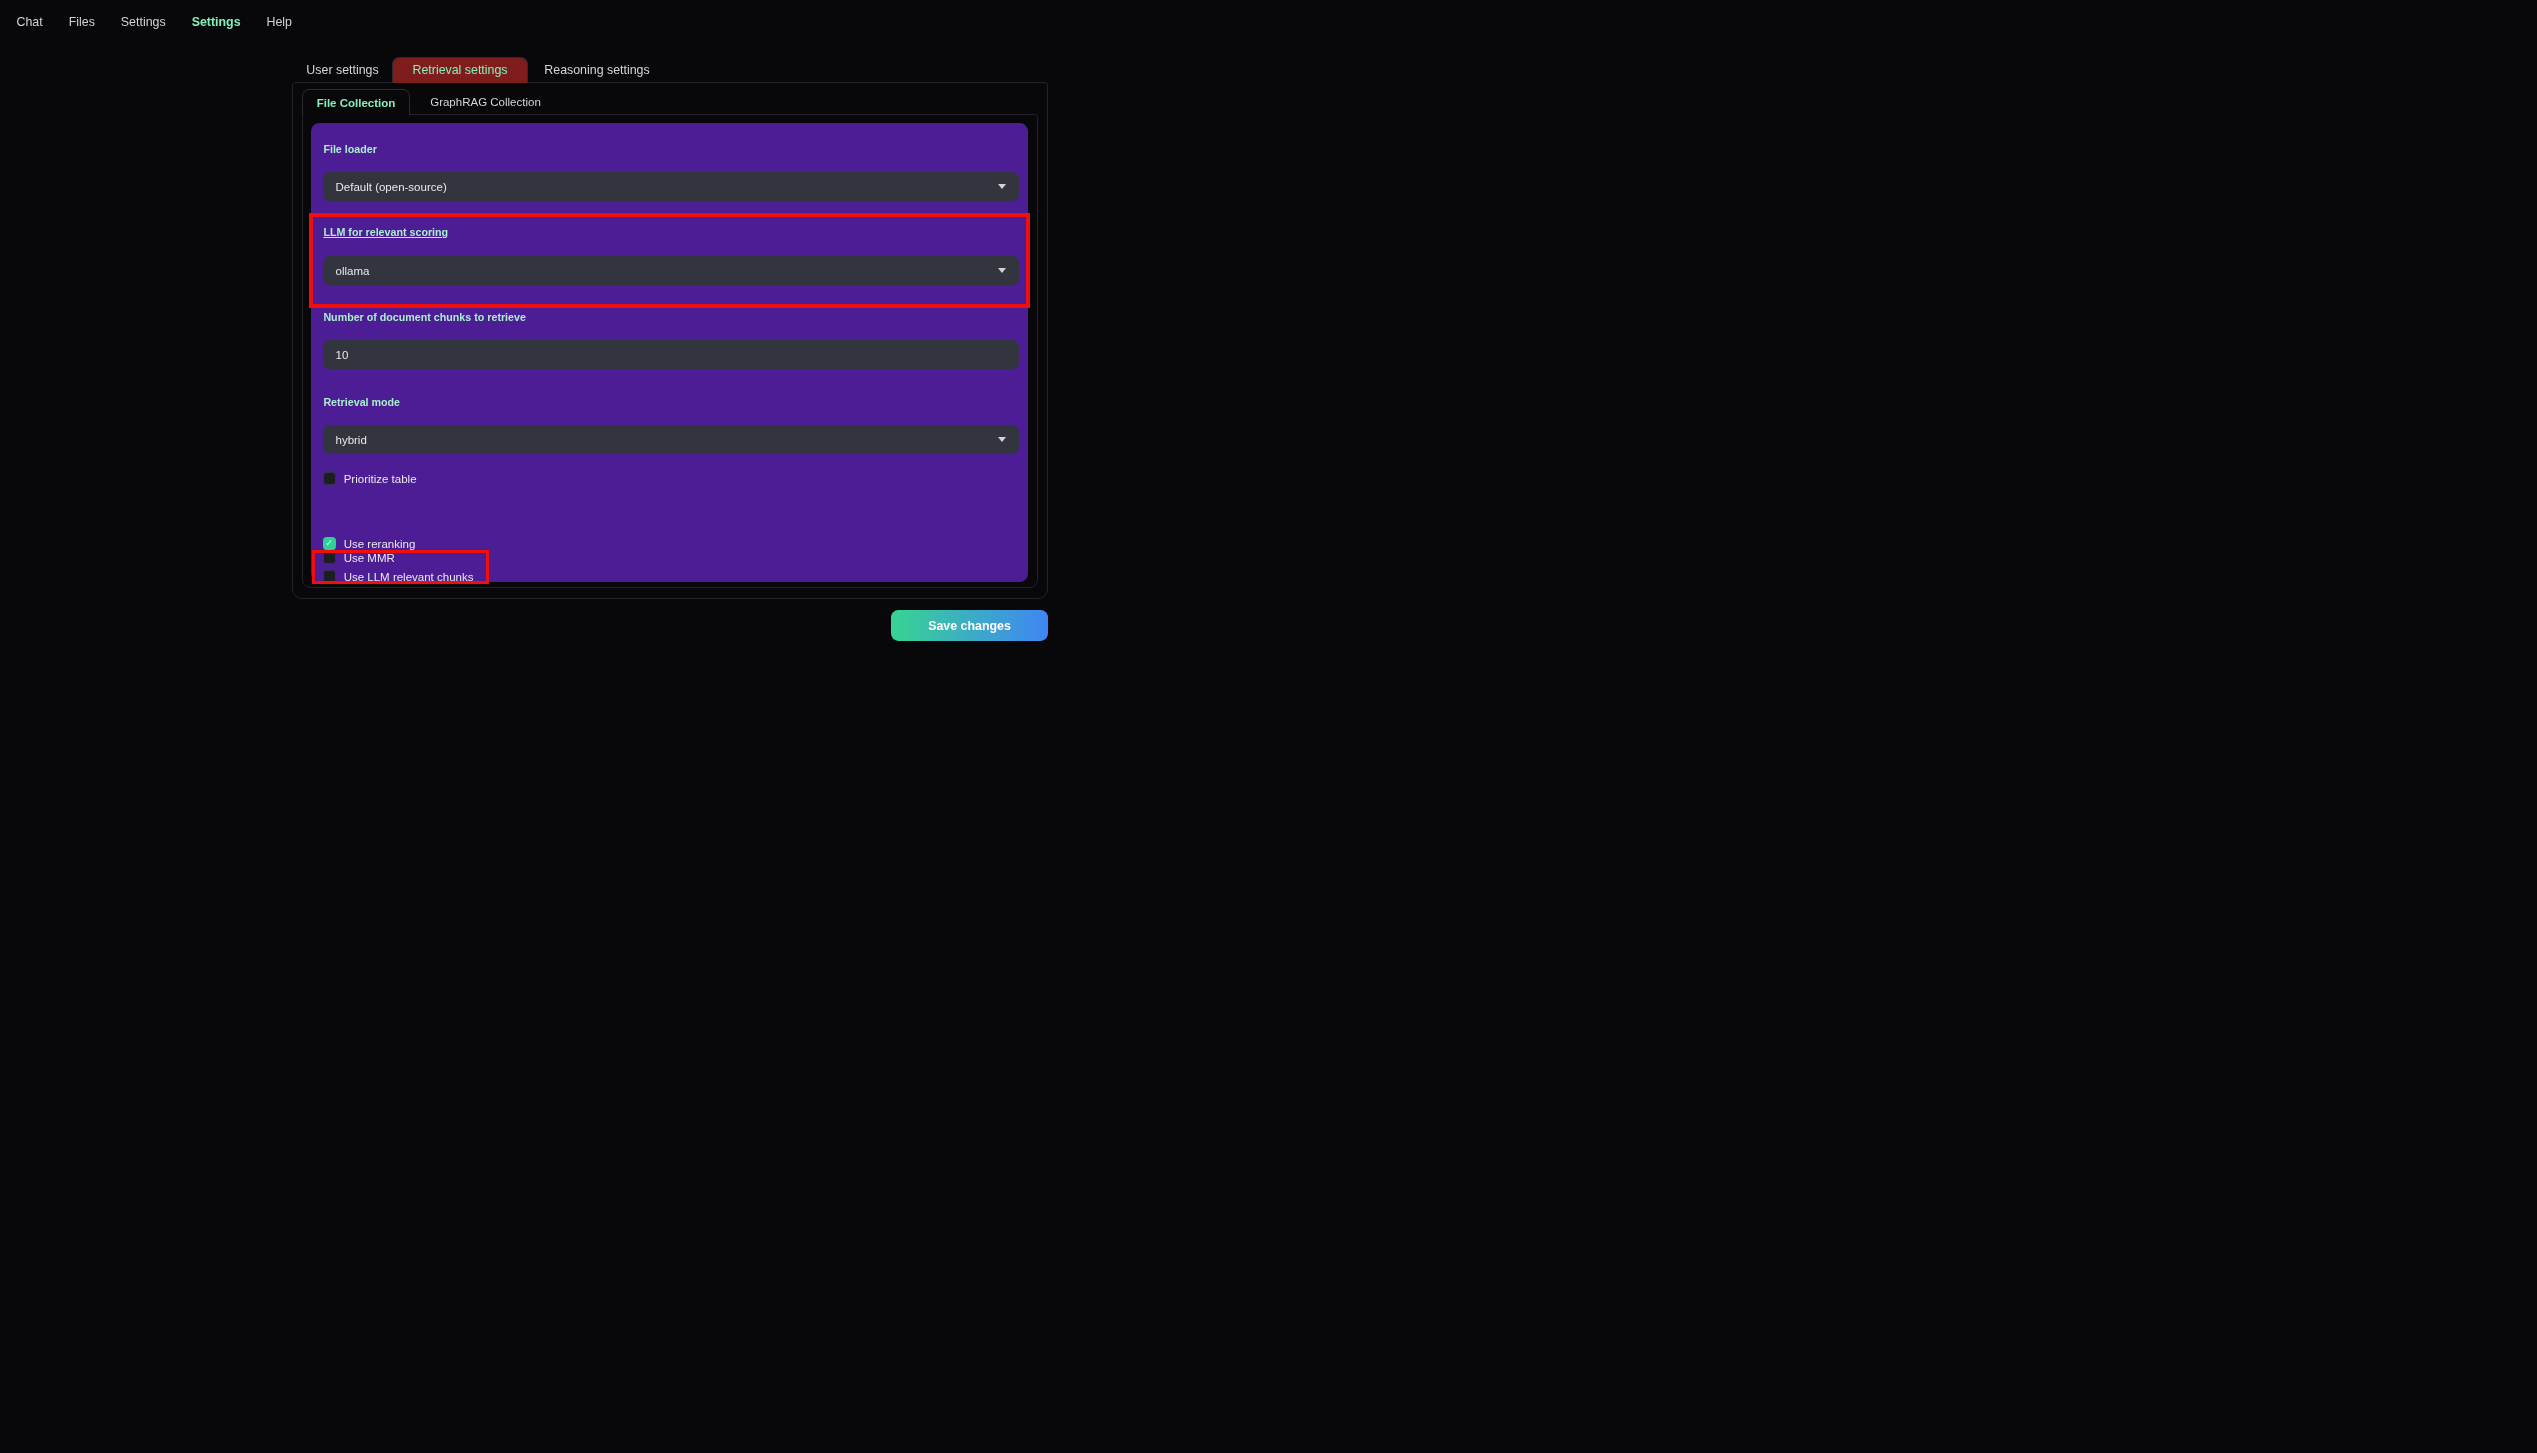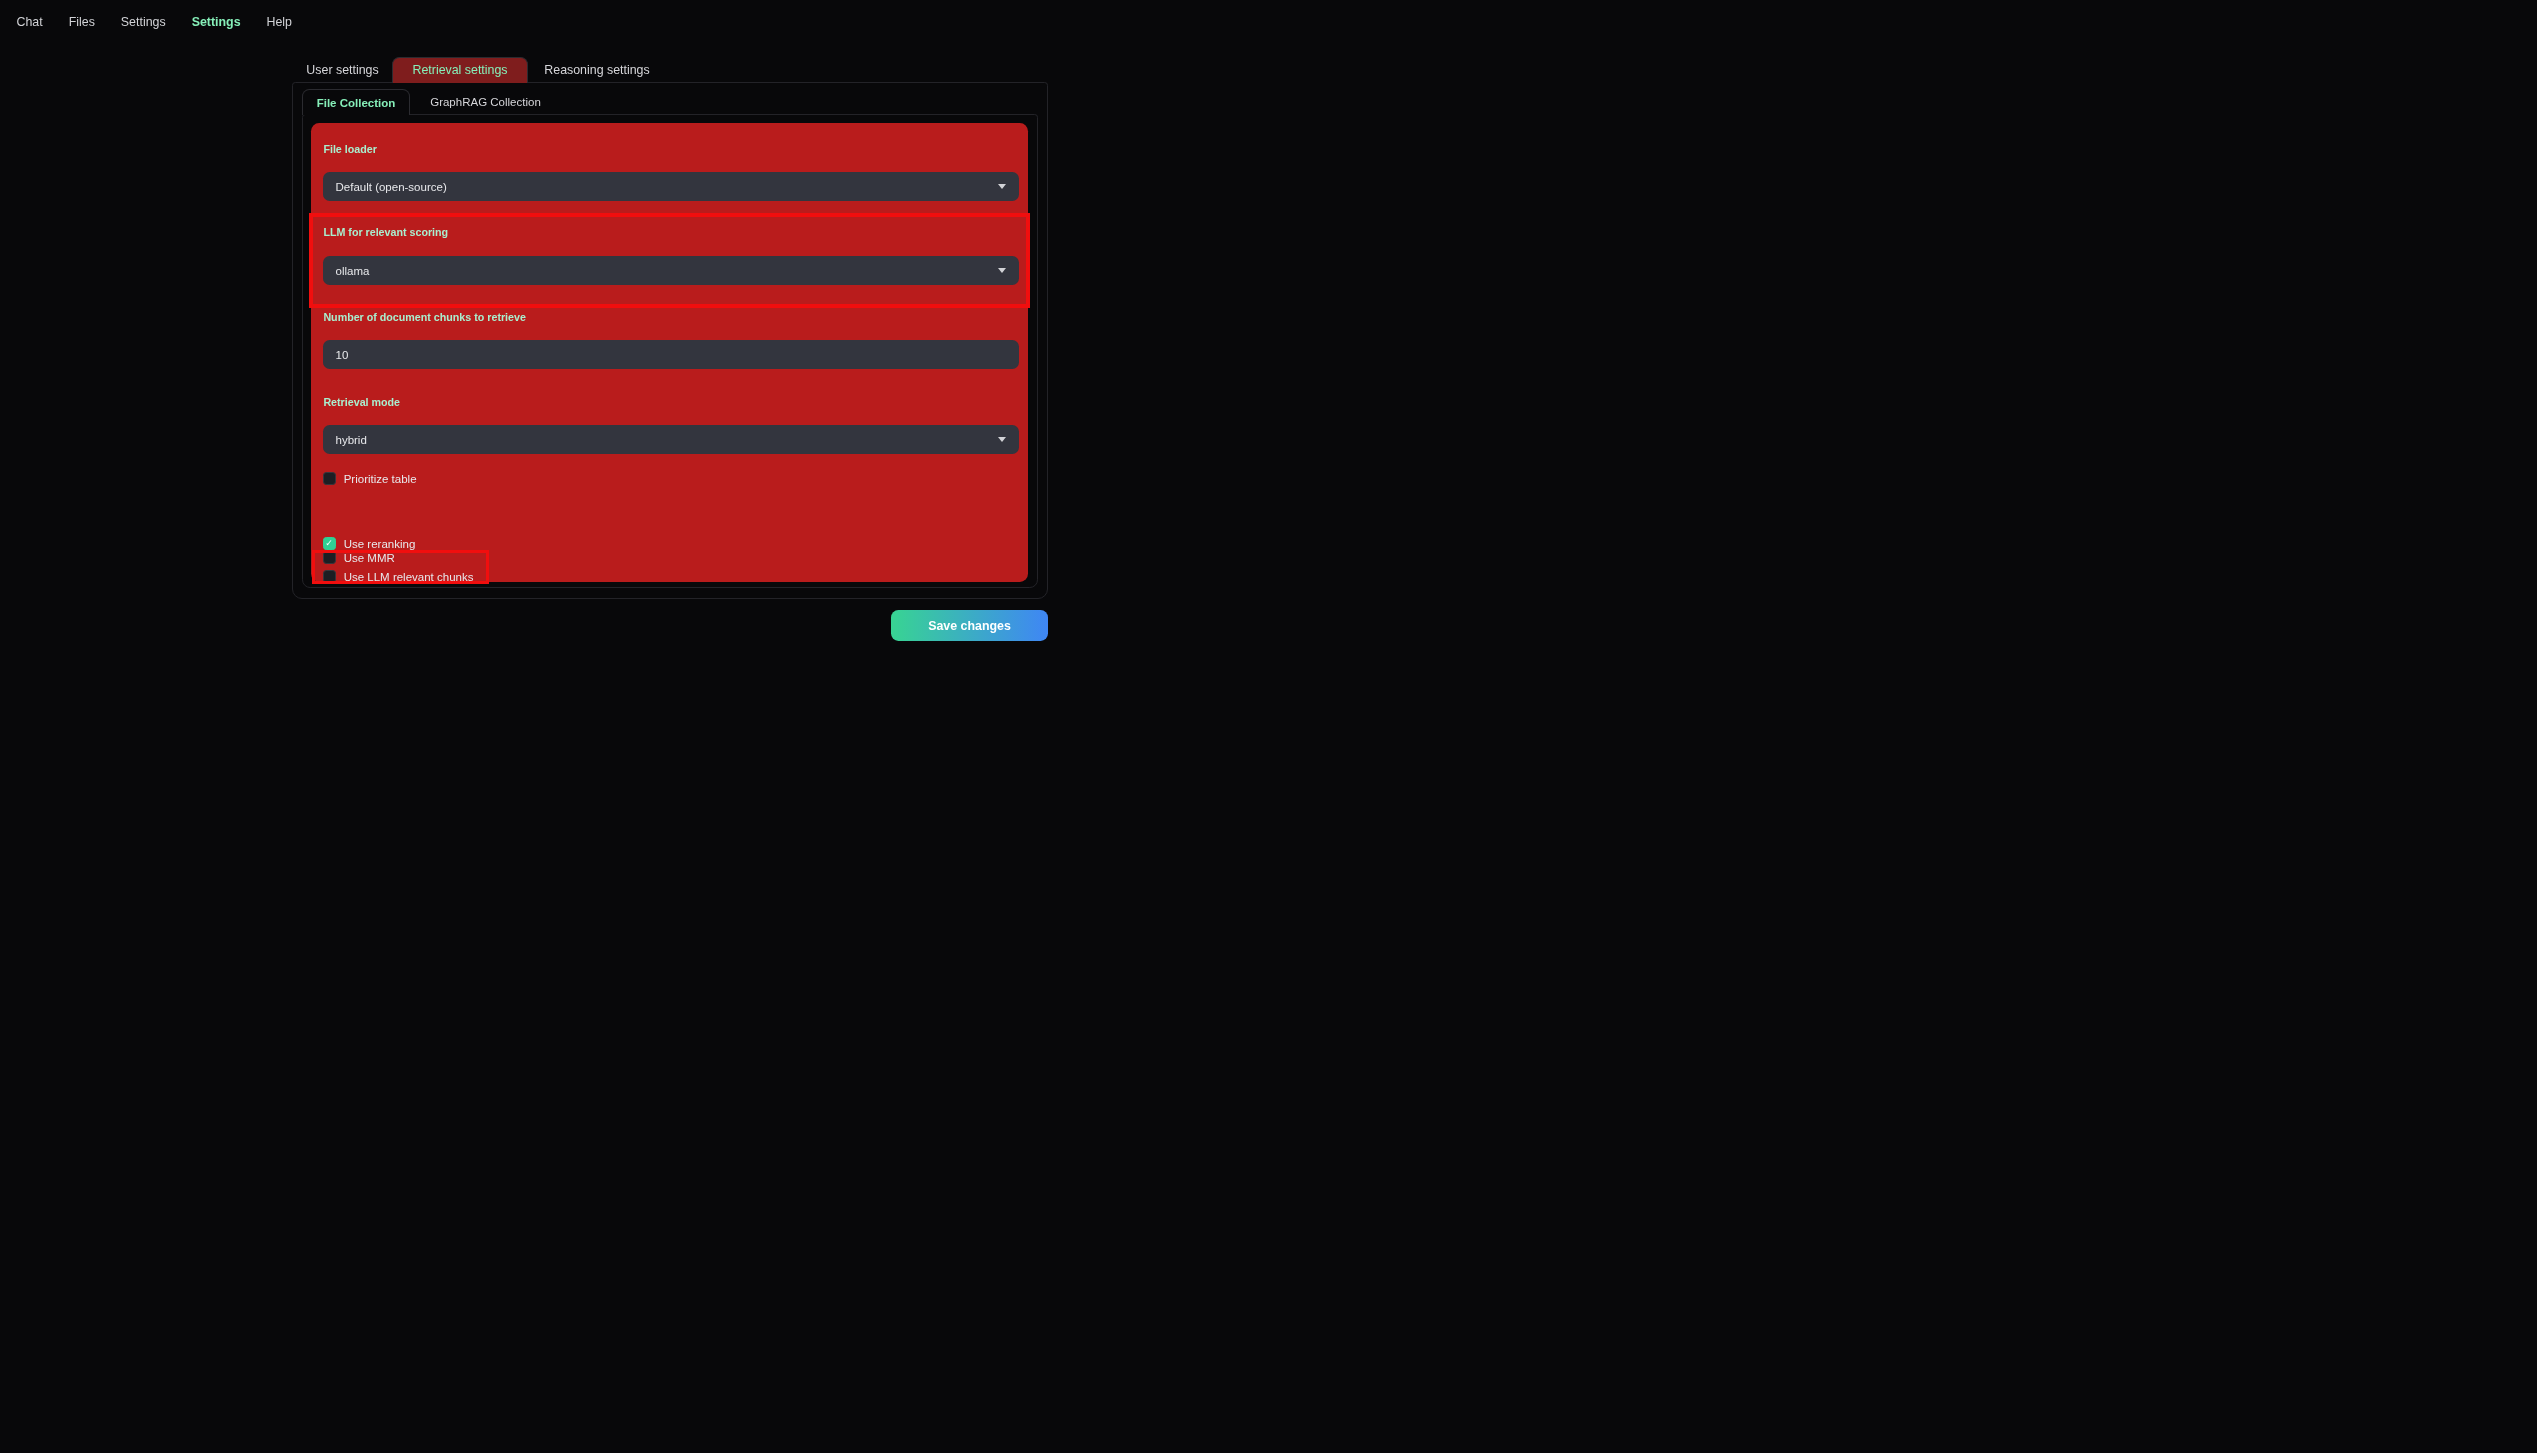--- a/index.html
+++ b/index.html
@@ -22,21 +22,21 @@
   .outer-container{position:absolute;left:292px;top:82px;width:756px;height:517px;border:0.8px solid #232328;border-radius:3.3px 3.3px 10px 10px;box-sizing:border-box;z-index:1;}
   .inner-container{position:absolute;left:302px;top:114px;width:736px;height:474px;border:0.8px solid #232328;border-radius:3.3px 3.3px 8.2px 8.2px;box-sizing:border-box;z-index:1;}
 
   
   .subtab{position:absolute;height:26px;display:flex;align-items:center;justify-content:center;font-size:11.5px;color:#d6d6da;box-sizing:border-box;}
   .subtab.active{background:#08080a;border:0.8px solid #2b2b30;border-bottom:none;border-radius:7.4px 7.4px 0 0;color:#86efb9;font-weight:700;z-index:3;}
   #subtab-file{left:302px;top:89px;width:108px;}
   #subtab-graphrag{left:417px;top:89px;width:137px;}
 
   
-  .panel{position:absolute;left:311px;top:123px;width:717px;height:459px;background:#b91c1c;border-radius:8.2px;z-index:2;}
+  .panel{position:absolute;left:311px;top:123px;width:717px;height:459px;background:#4c1d95;border-radius:8.2px;z-index:2;}
   .field-label{position:absolute;left:12.4px;font-size:10.7px;font-weight:600;color:#a9efcf;line-height:13px;}
   .field{position:absolute;left:11.5px;width:696px;height:29px;background:#33353e;border-radius:6.6px;display:flex;align-items:center;padding:0 13px;box-sizing:border-box;cursor:pointer;gap:16px;}
   .field .value{font-size:11.5px;color:#e8e9ec;flex:1;}
   .caret{width:0;height:0;border-left:4.1px solid transparent;border-right:4.1px solid transparent;border-top:5px solid #d2d3d7;}
 
   
   .cb-row{position:absolute;left:11.5px;display:flex;align-items:center;gap:8.2px;height:13px;}
   .cbox{width:13px;height:13px;border-radius:3.3px;background:#1d1e23;border:0.8px solid #36373d;box-sizing:border-box;display:flex;align-items:center;justify-content:center;cursor:pointer;}
   .cbox .check-icon{display:none;color:#ffffff;font-size:9px;font-weight:700;line-height:1;}
   .cbox.checked{background:#2fd194;border-color:#2fd194;}
@@ -76,21 +76,21 @@
   <div class="inner-container"></div>
 
   <div class="panel">
 
     <div class="field-label" style="top:20px;">File loader</div>
     <div class="field" style="top:49px;">
       <span class="value">Default (open-source)</span>
       <span class="caret"></span>
     </div>
 
-    <div class="field-label" style="top:103px;">LLM for relevant scoring</div>
+    <div class="field-label" style="top:103px;text-decoration:underline;">LLM for relevant scoring</div>
     <div class="field" style="top:133px;">
       <span class="value">ollama</span>
       <span class="caret"></span>
     </div>
 
     <div class="field-label" style="top:188px;">Number of document chunks to retrieve</div>
     <div class="field" style="top:217px;">
       <span class="value">10</span>
     </div>
 

